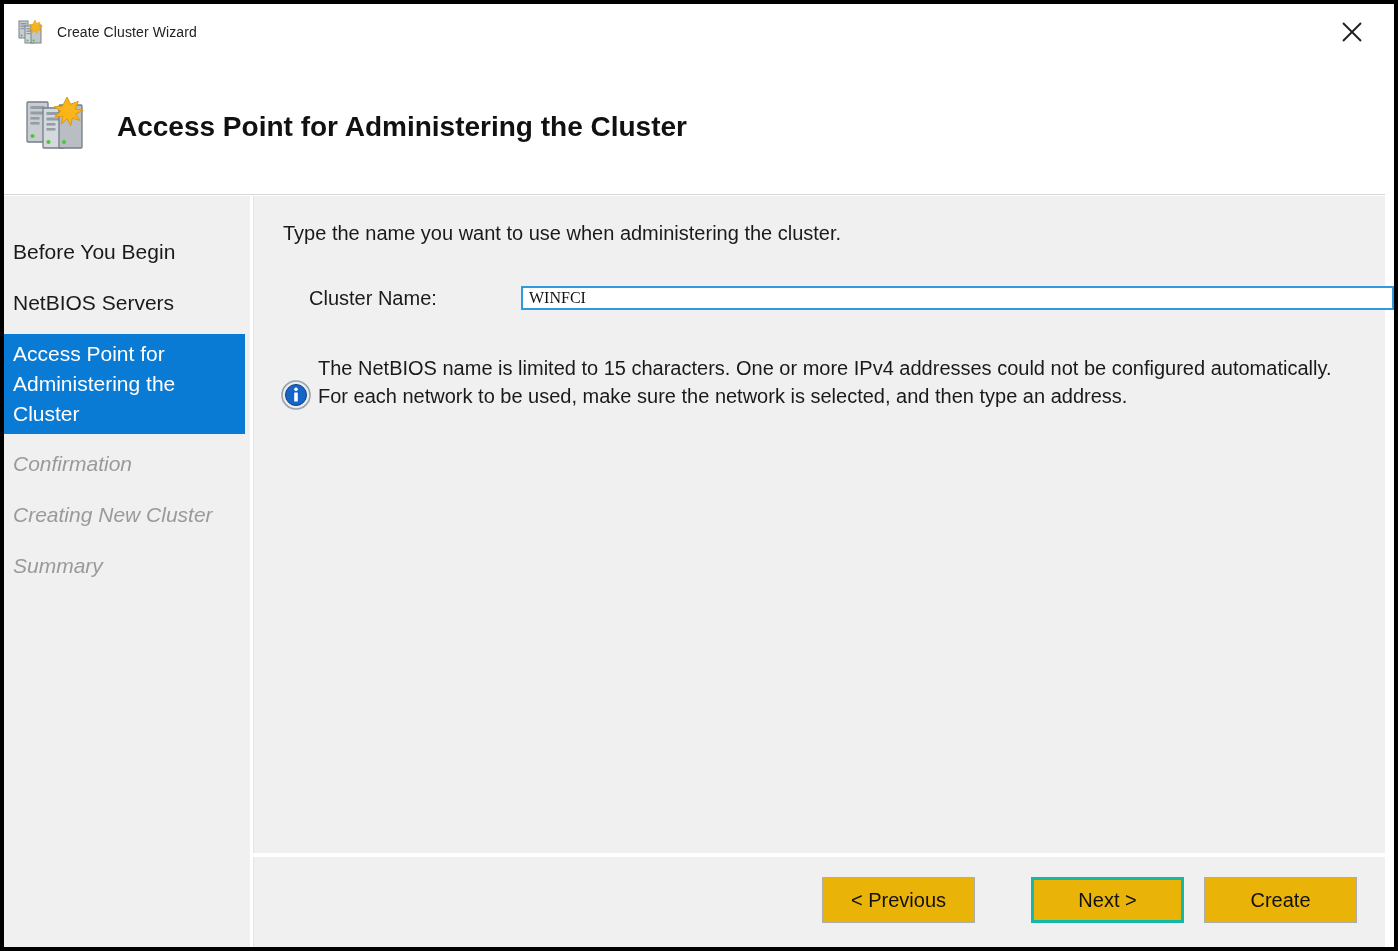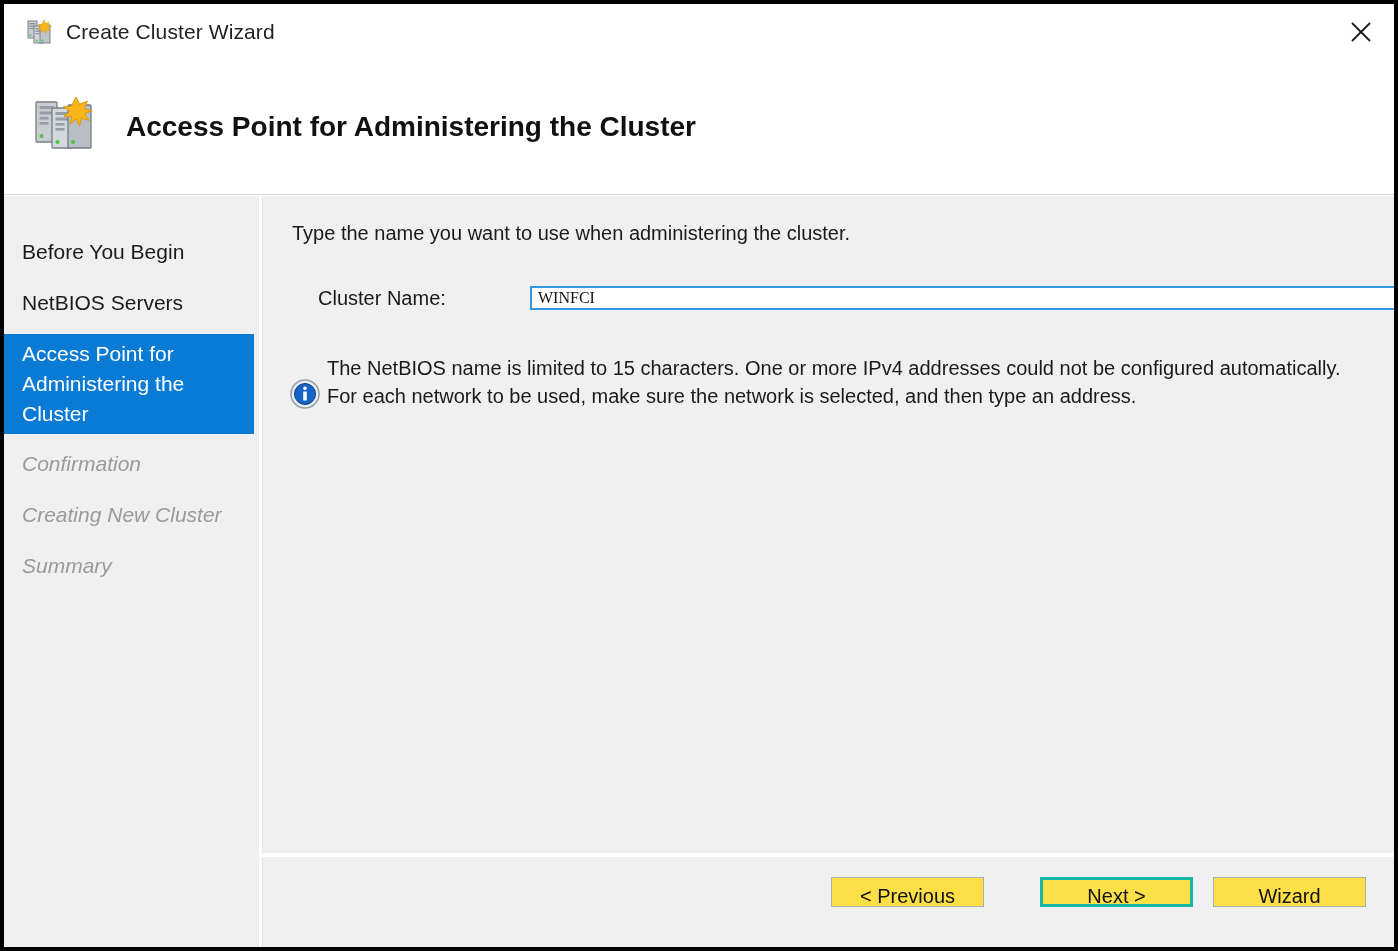--- a/index.html
+++ b/index.html
@@ -32,21 +32,21 @@
     align-items: center;
   }
   #titlebar-icon {
     margin-left: 22px;
     width: 28px; height: 28px;
     position: relative;
     flex: none;
   }
   #titlebar-title {
     margin-left: 12px;
-    font-size: 21px;
+    font-size: 14px;
     color: #222222;
     letter-spacing: 0.1px;
     white-space: nowrap;
   }
   #close-button {
     position: absolute;
     right: 0; top: 0;
     width: 66px; height: 55px;
     display: flex; align-items: center; justify-content: center;
     cursor: pointer;
@@ -157,21 +157,21 @@
     color: #111111;
     padding: 0 6px;
     outline: none;
   }
 
   #info-box {
     position: absolute;
     left: 27px; top: 158px;
     width: 1075px;
     display: flex;
-    align-items: center;
+    align-items: flex-end;
   }
   #info-icon {
     width: 30px; height: 30px;
     flex: none;
     margin-top: 24px;
     margin-right: 7px;
   }
   #info-text {
     font-size: 20px;
     line-height: 28px;
@@ -193,22 +193,22 @@
     border-left: 1px solid #e4e4e4;
   }
   #button-row {
     position: absolute;
     right: 28px; top: 20px;
     display: flex;
     align-items: center;
     gap: 20px;
   }
   .dlg-button {
-    width: 153px; height: 30px;
-    background: #fde047;
+    width: 153px; height: 46px;
+    background: #eab308;
     border: 1px solid #adadad;
     font-family: "Liberation Sans", sans-serif;
     font-size: 20px;
     color: #111111;
     cursor: pointer;
     padding: 0;
     line-height: 36px;
   }
   .dlg-button.focused {
     border: 3px solid #14b8a6;
@@ -302,18 +302,18 @@
         </div>
         <div id="info-text">The NetBIOS name is limited to 15 characters.  One or more IPv4 addresses could not be configured automatically.  For each network to be used, make sure the network is selected, and then type an address.</div>
       </div>
     </div>
 
     <div id="footer-separator"></div>
     <div id="footer">
       <div id="button-row">
         <button class="dlg-button">&lt; Previous</button>
         <button class="dlg-button focused">Next &gt;</button>
-        <button class="dlg-button">Wizard</button>
+        <button class="dlg-button">Create</button>
       </div>
     </div>
 
   </div>
 </div>
 
 </body></html>

